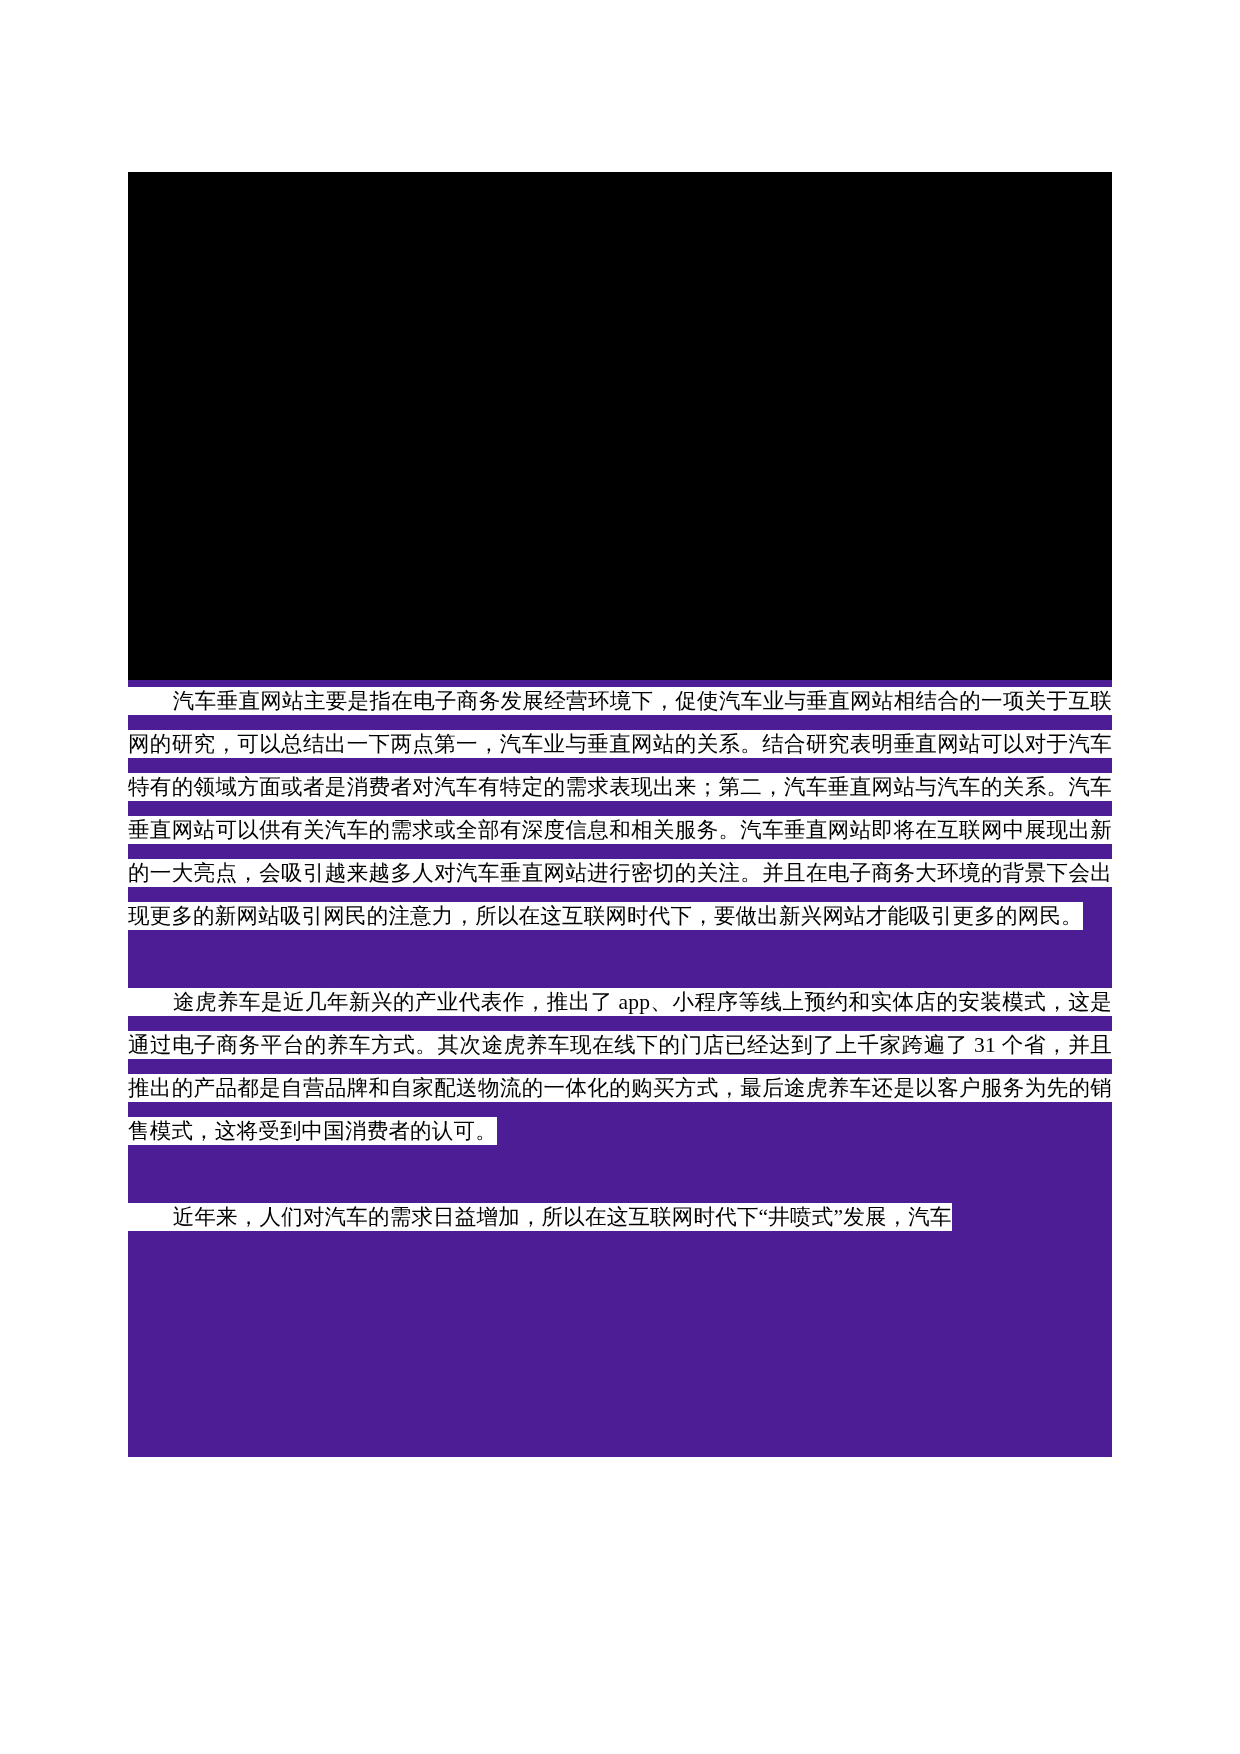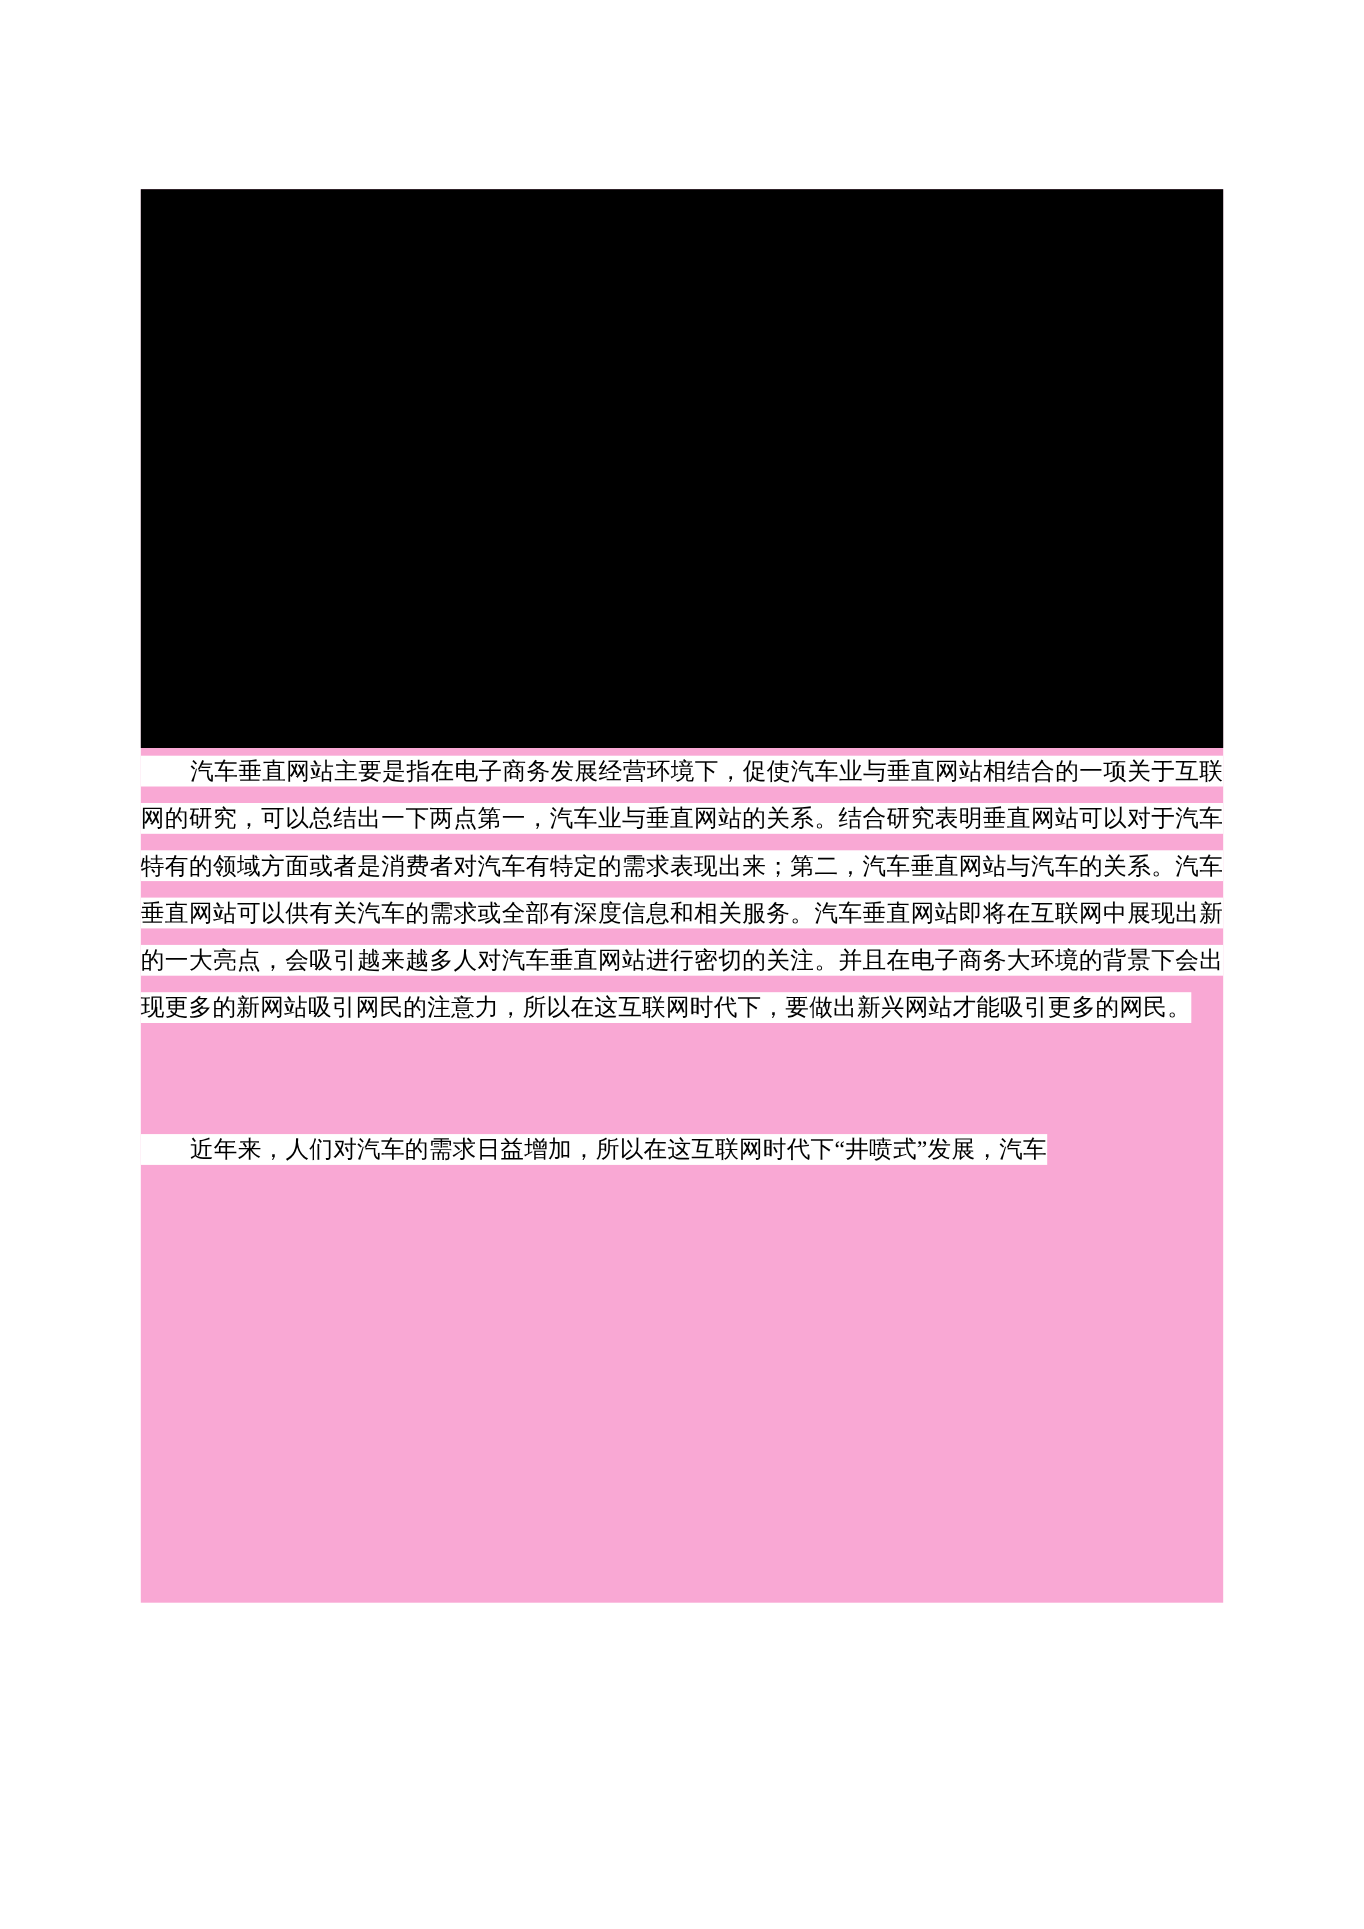--- a/index.html
+++ b/index.html
@@ -15,21 +15,21 @@
     overflow: hidden;
     font-family: "Liberation Serif", serif;
   }
   
   .doc-body {
     position: absolute;
     left: 128px;
     top: 172px;
     width: 984px;
     height: 1285px;
-    background: #f9a8d4;
+    background: #4c1d95;
     box-sizing: border-box;
     padding: 0;
   }
   
   .figure-block {
     position: absolute;
     left: 0;
     top: 0;
     width: 984px;
     height: 508px;
@@ -75,20 +75,21 @@
   <div class="doc-body">
 
     <div class="figure-block"></div>
 
     <div class="text-flow">
 
       <p class="para"><span class="hl"><span class="indent"></span><span>汽车垂直网站主要是指在电子商务发展经营环境下，促使汽车业与垂直网站相结合的一项关于互联网的研究，可以总结出一下两点第一，汽车业与垂直网站的关系。结合研究表明垂直网站可以对于汽车特有的领域方面或者是消费者对汽车有特定的需求表现出来；第二，汽车垂直网站与汽车的关系。汽车垂直网站可以供有关汽车的需求或全部有深度信息和相关服务。汽车垂直网站即将在互联网中展现出新的一大亮点，会吸引越来越多人对汽车垂直网站进行密切的关注。并且在电子商务大环境的背景下会出现更多的新网站吸引网民的注意力，所以在这互联网时代下，要做出新兴网站才能吸引更多的网民。</span></span></p>
 
       <div class="spacer-para"></div>
 
+      <p class="para"><span class="hl"><span class="indent"></span><span>途虎养车是近几年新兴的产业代表作，推出了 app、小程序等线上预约和实体店的安装模式，这是通过电子商务平台的养车方式。其次途虎养车现在线下的门店已经达到了上千家跨遍了 31 个省，并且推出的产品都是自营品牌和自家配送物流的一体化的购买方式，最后途虎养车还是以客户服务为先的销售模式，这将受到中国消费者的认可。</span></span></p>
 
       <div class="spacer-para"></div>
 
       <p class="para"><span class="hl"><span class="indent"></span><span>近年来，人们对汽车的需求日益增加，所以在这互联网时代下“井喷式”发展，汽车</span></span></p>
 
     </div>
 
   </div>
 
 </div>

